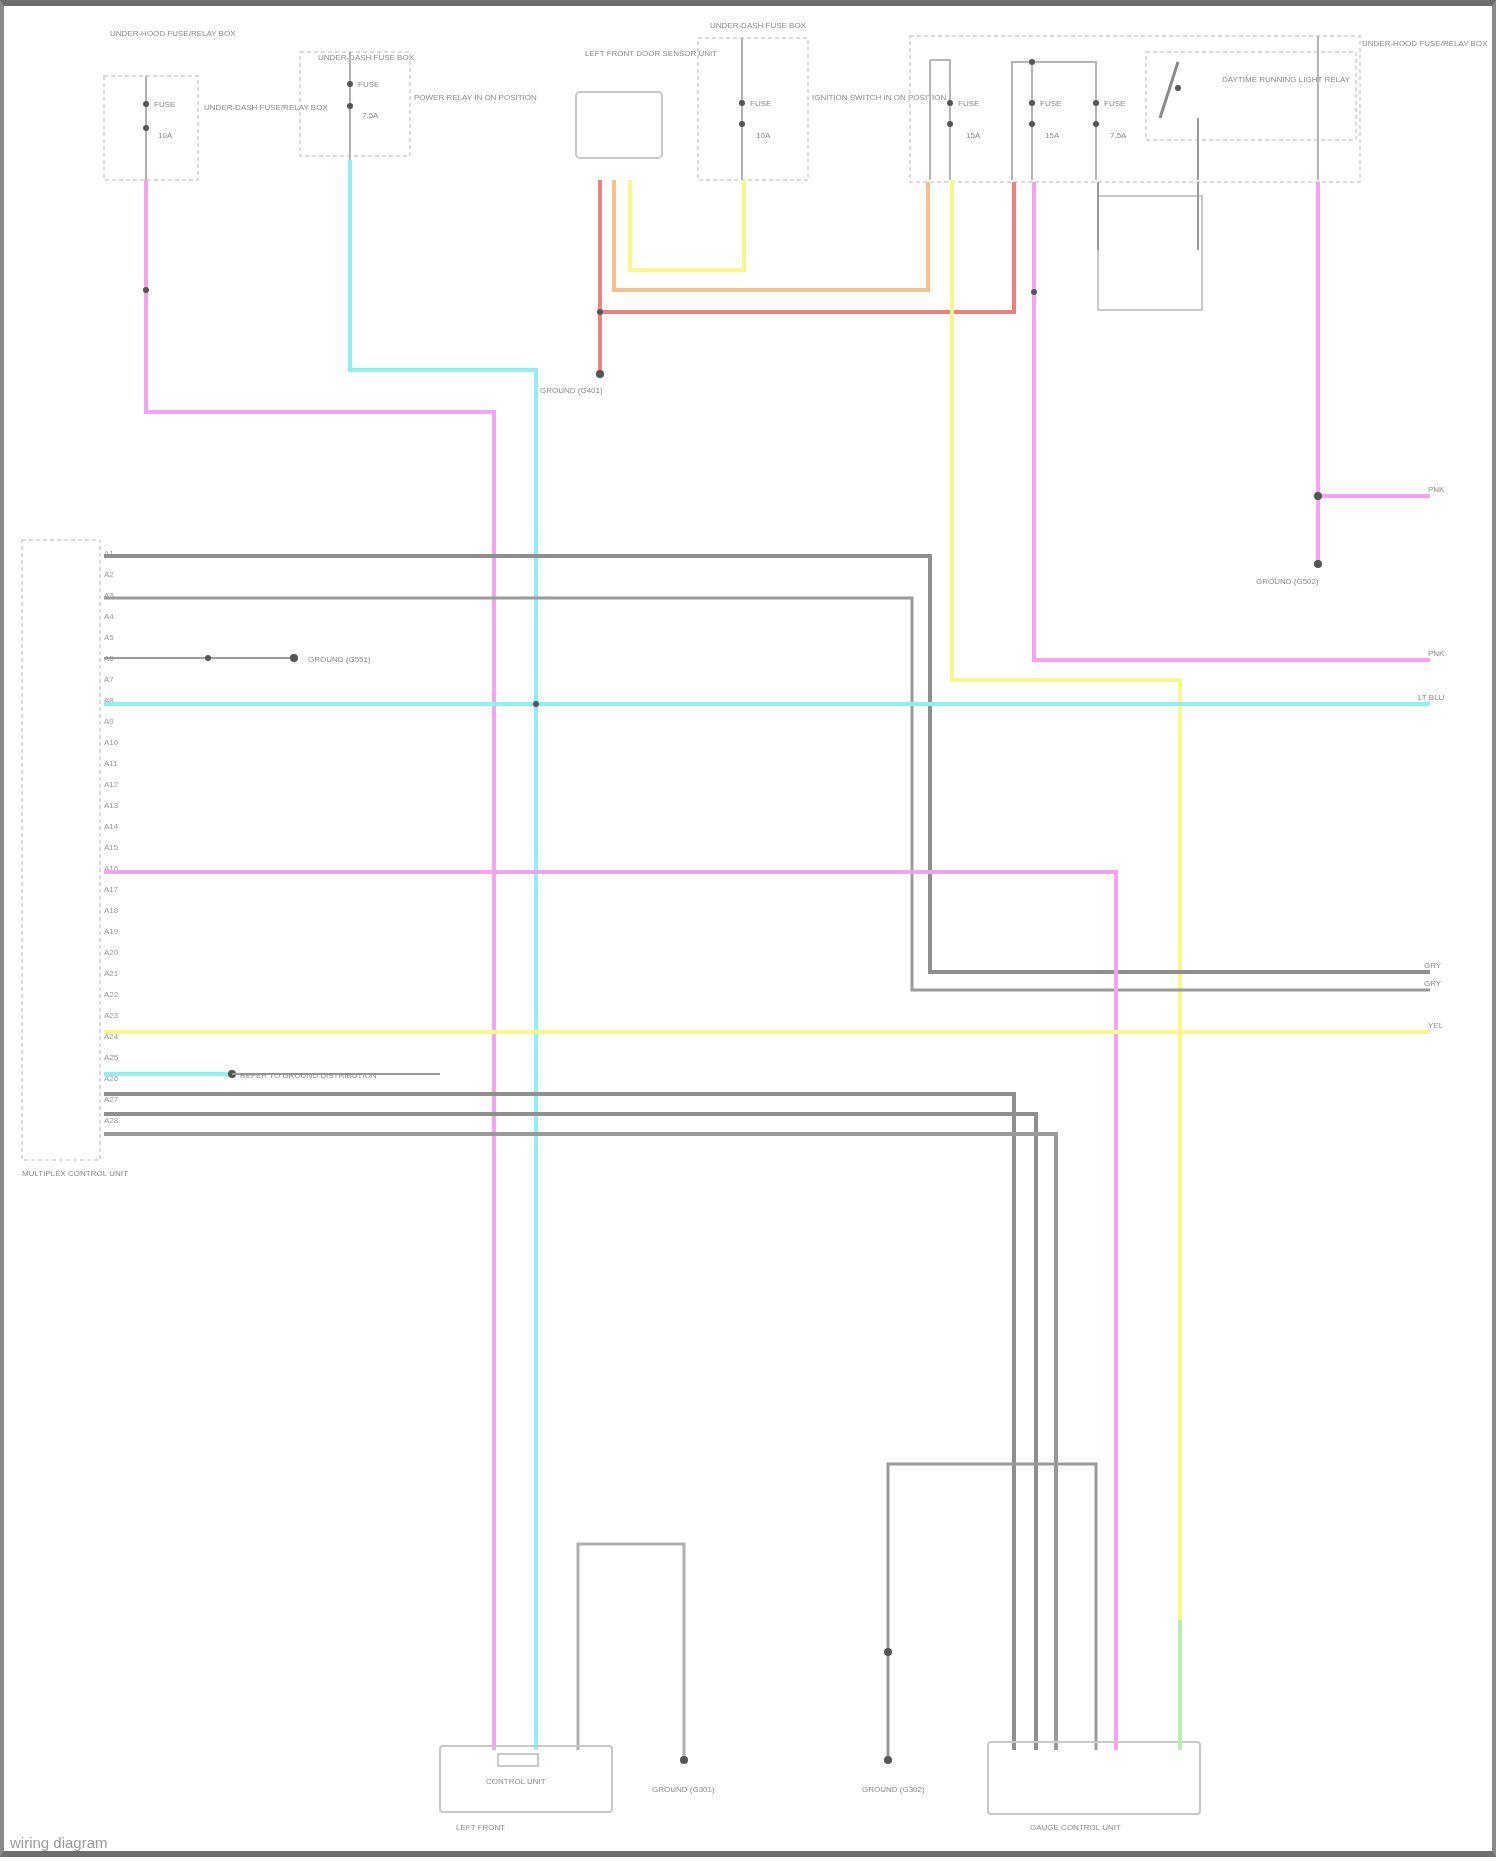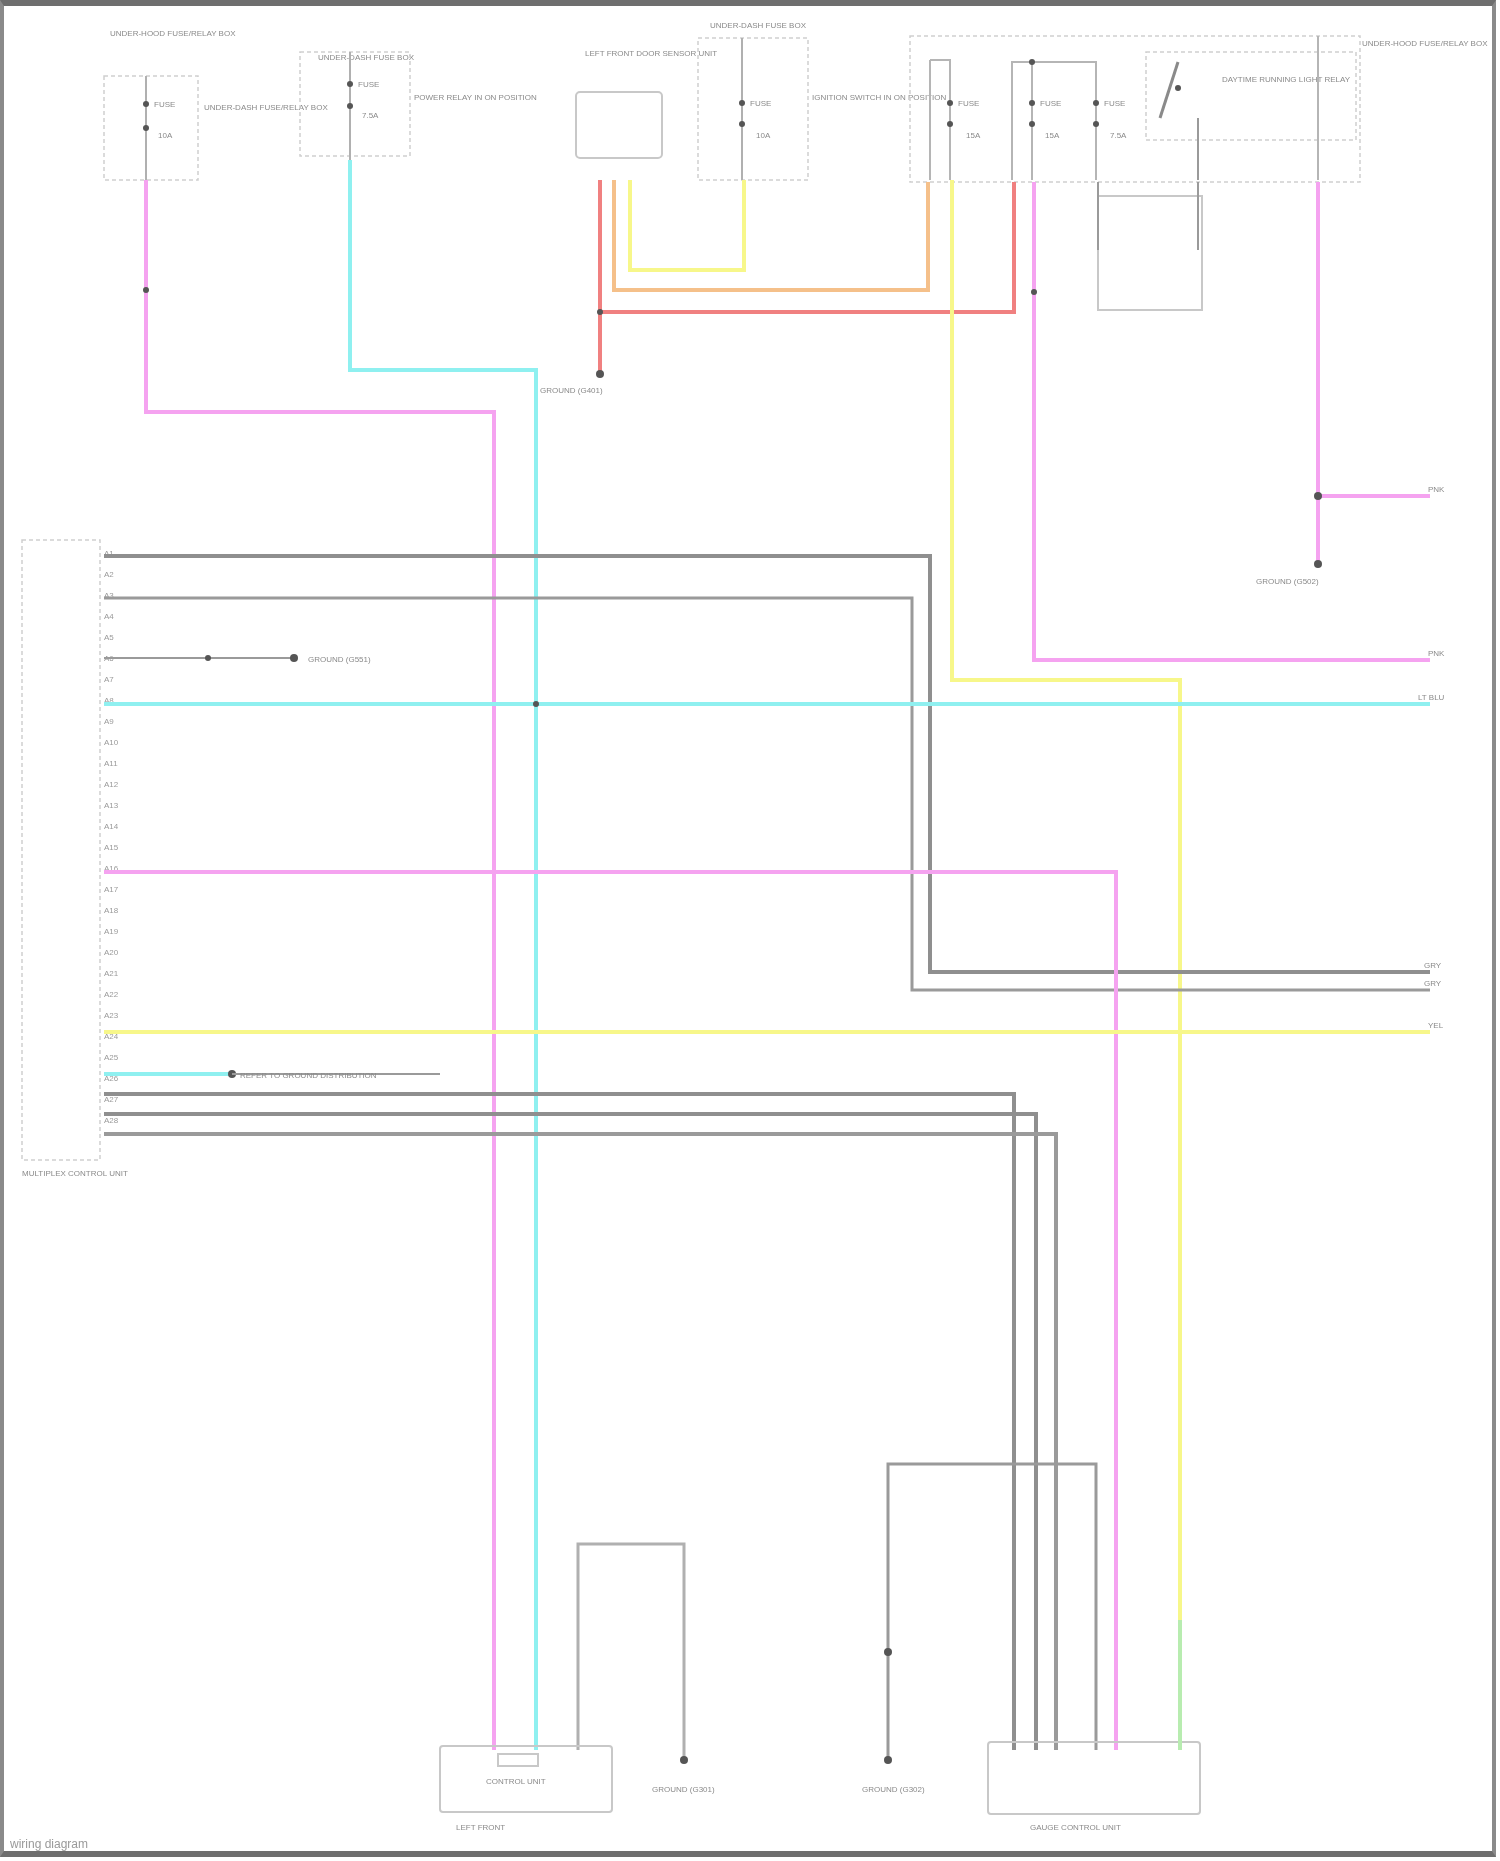--- a/index.html
+++ b/index.html
@@ -8,21 +8,21 @@
   .frame { position:absolute; left:0; top:0; width:1496px; height:1857px;
            border-top:6px solid #6e6e6e; border-right:4px solid #8a8a8a;
            border-bottom:6px solid #6e6e6e; border-left:4px solid #8a8a8a;
            box-sizing:border-box; }
   svg { position:absolute; left:0; top:0; }
   .lbl-sm { font-family:"Liberation Sans", sans-serif; font-size:8px; fill:#8a8a8a; }
   .pin { font-family:"Liberation Sans", sans-serif; font-size:8px; fill:#9a9a9a; }
   .box { fill:none; stroke:#c8c8c8; stroke-width:2; }
   .dash { fill:none; stroke:#cfcfcf; stroke-width:1.5; stroke-dasharray:4 3; }
   .node { fill:#555; }
-  .footer { position:absolute; left:10px; bottom:10px; font-size:12px; color:#9a9a9a; }
+  .footer { position:absolute; left:10px; bottom:10px; font-size:15px; color:#9a9a9a; }
 </style>
 </head>
 <body>
 
 <div class="frame"></div>
 
 <svg width="1500" height="1861" viewBox="0 0 1500 1861">
 
   <g>
     <text class="lbl-sm" x="110" y="36">UNDER-HOOD FUSE/RELAY BOX</text>

